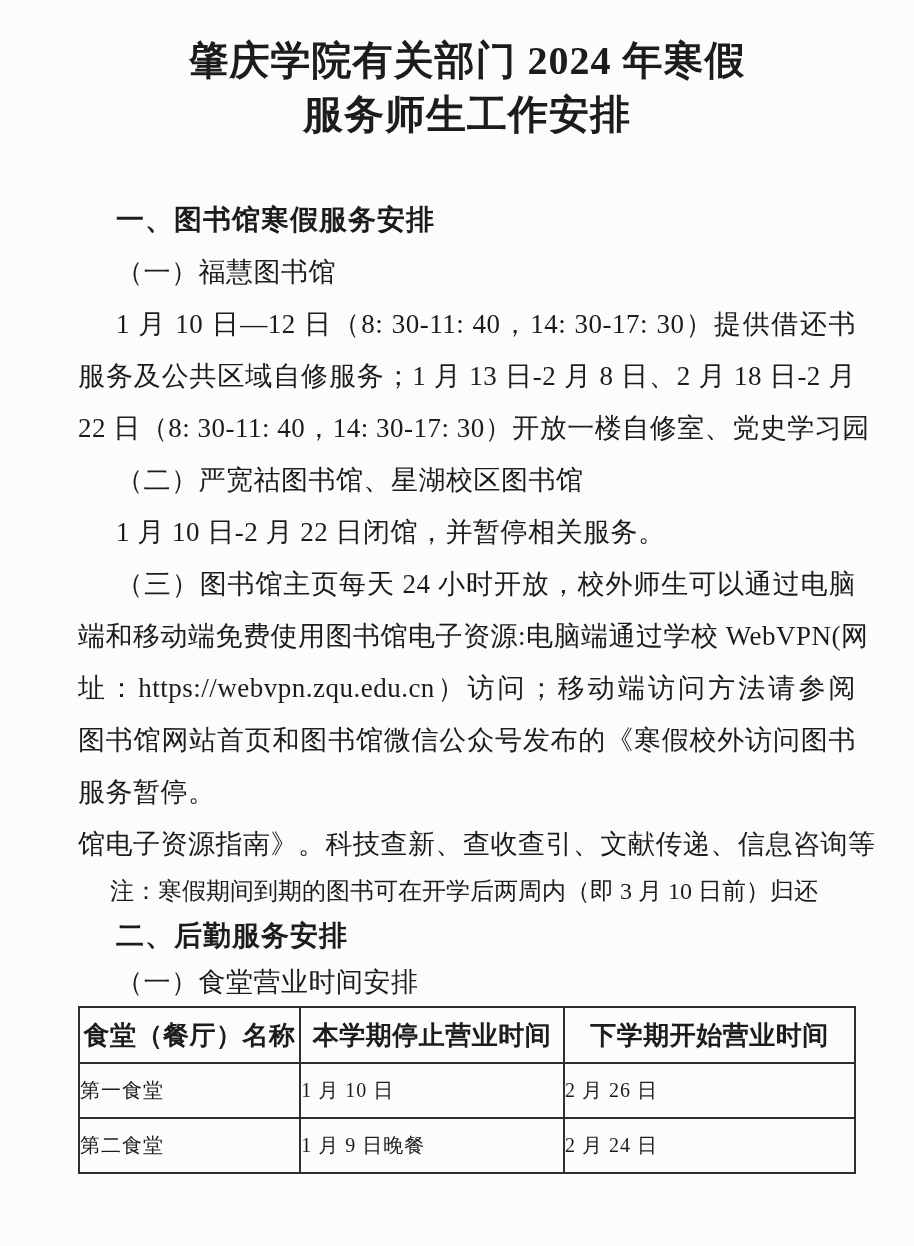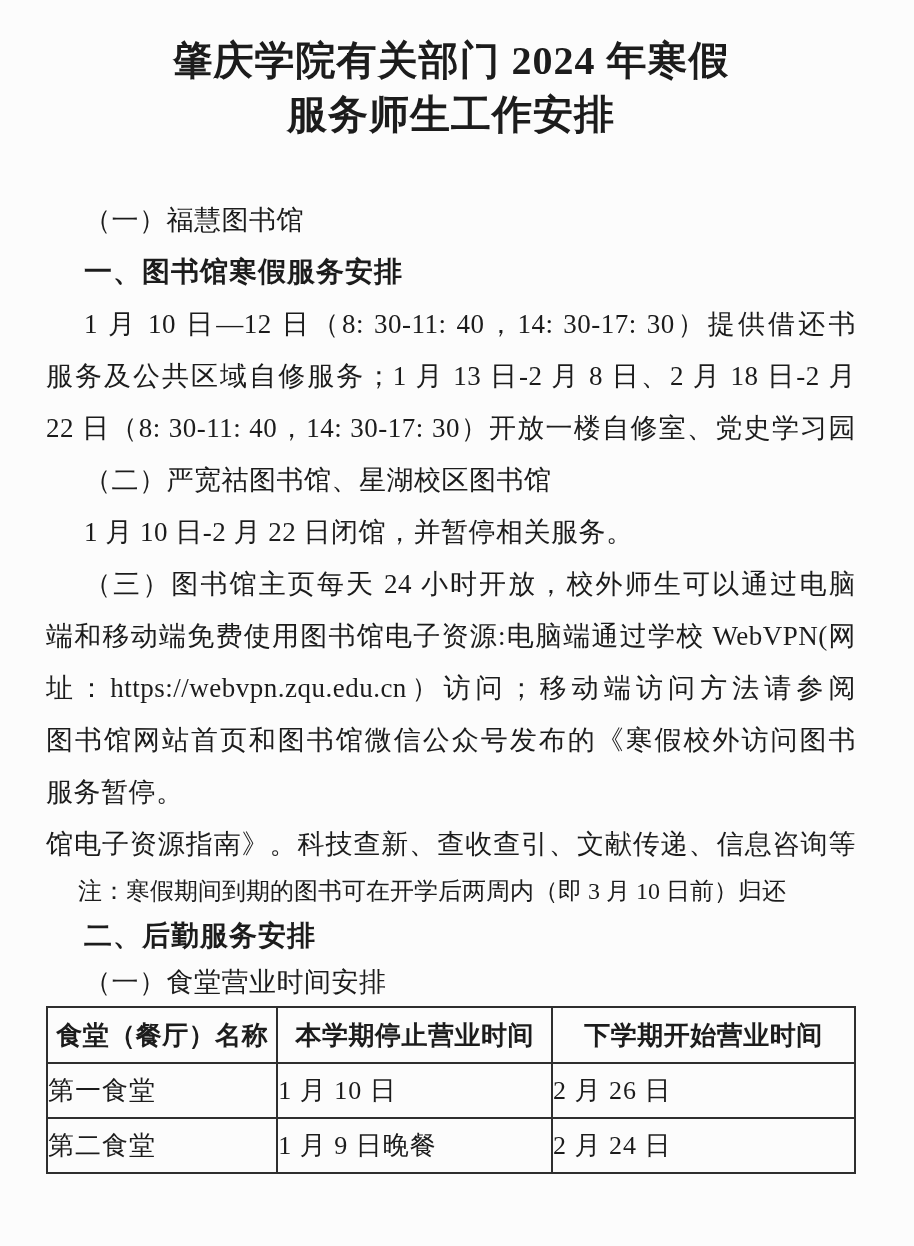--- a/index.html
+++ b/index.html
@@ -6,21 +6,21 @@
   body {
     width: 914px; height: 1246px;
     background: #fcfcfc;
     color: #1c1c1c;
     font-family: "Liberation Serif", "DejaVu Serif", serif;
     overflow: hidden;
   }
   .page {
     box-sizing: border-box;
     width: 914px; height: 1246px;
-    padding: 34px 58px 0 46px;
+    padding: 34px 58px 0 78px;
     overflow: hidden;
   }
   .title {
     margin: 0 0 52px 0;
     text-align: center;
     font-size: 40px;
     line-height: 54px;
     font-weight: bold;
     letter-spacing: 1px;
   }
@@ -59,41 +59,41 @@
     padding: 0;
   }
   table.canteen th {
     font-family: "Liberation Sans", "DejaVu Sans", sans-serif;
     font-weight: bold;
     font-size: 26px;
     height: 54px;
     letter-spacing: 0.5px;
   }
   table.canteen td {
-    font-size: 26px;
+    font-size: 20px;
     height: 53px;
     letter-spacing: 1px;
   }
   col.c1 { width: 28.5%; }
   col.c2 { width: 34%; }
   col.c3 { width: 37.5%; }
 </style>
 </head>
 <body>
 
 <div class="page">
 
   <h1 class="title">
     <span class="tline">肇庆学院有关部门 2024 年寒假</span>
     <span class="tline">服务师生工作安排</span>
   </h1>
 
+  <div class="line h-sans indent">一、图书馆寒假服务安排</div>
+
   <div class="line indent">（一）福慧图书馆</div>
-
-  <div class="line h-sans indent">一、图书馆寒假服务安排</div>
 
   <div>
     <div class="line indent j">1 月 10 日—12 日（8: 30-11: 40，14: 30-17: 30）提供借还书</div>
     <div class="line j">服务及公共区域自修服务；1 月 13 日-2 月 8 日、2 月 18 日-2 月</div>
     <div class="line j">22 日（8: 30-11: 40，14: 30-17: 30）开放一楼自修室、党史学习园</div>
   </div>
 
   <div class="line indent">（二）严宽祜图书馆、星湖校区图书馆</div>
 
   <div class="line indent">1 月 10 日-2 月 22 日闭馆，并暂停相关服务。</div>

